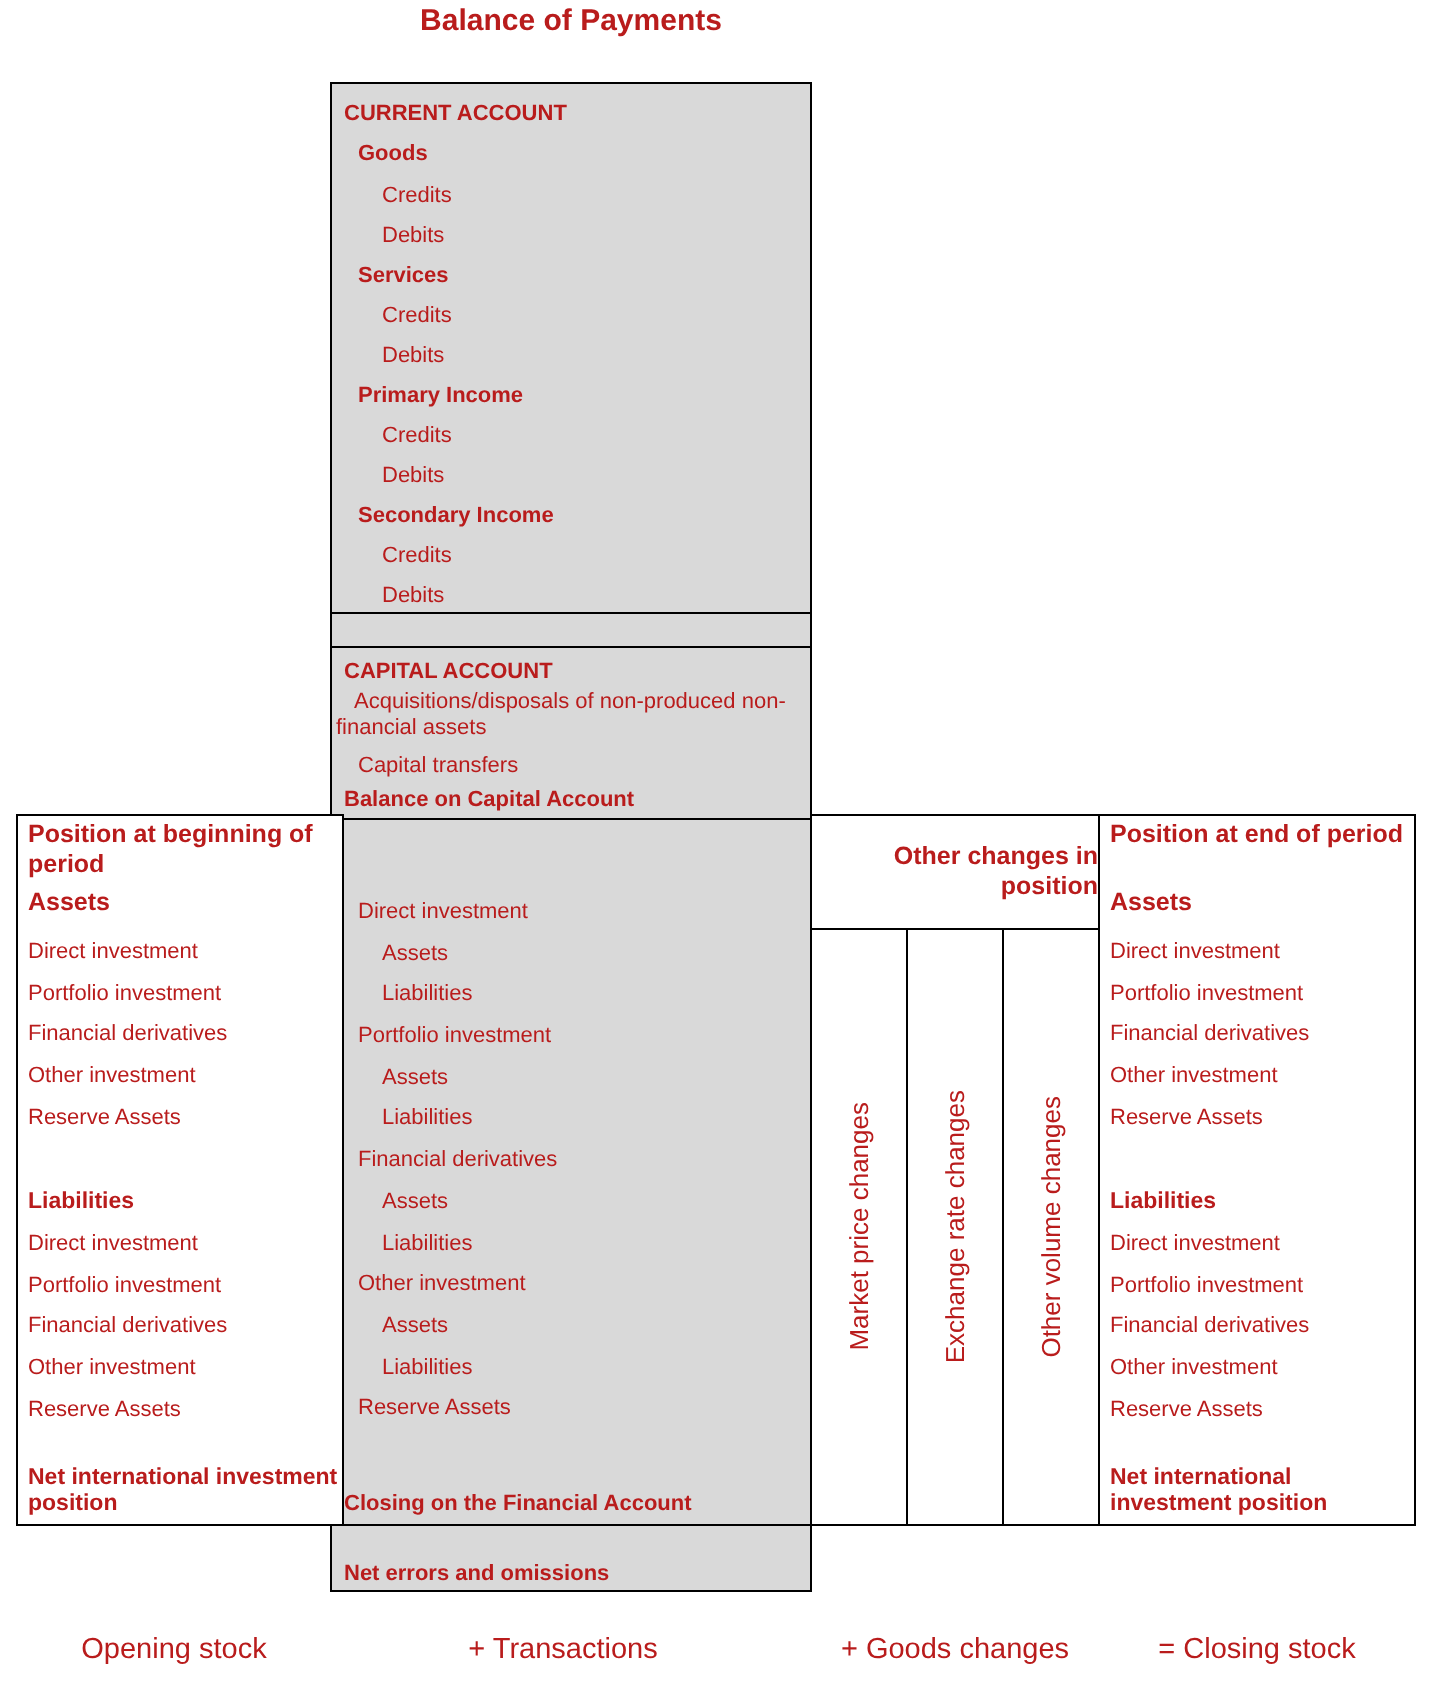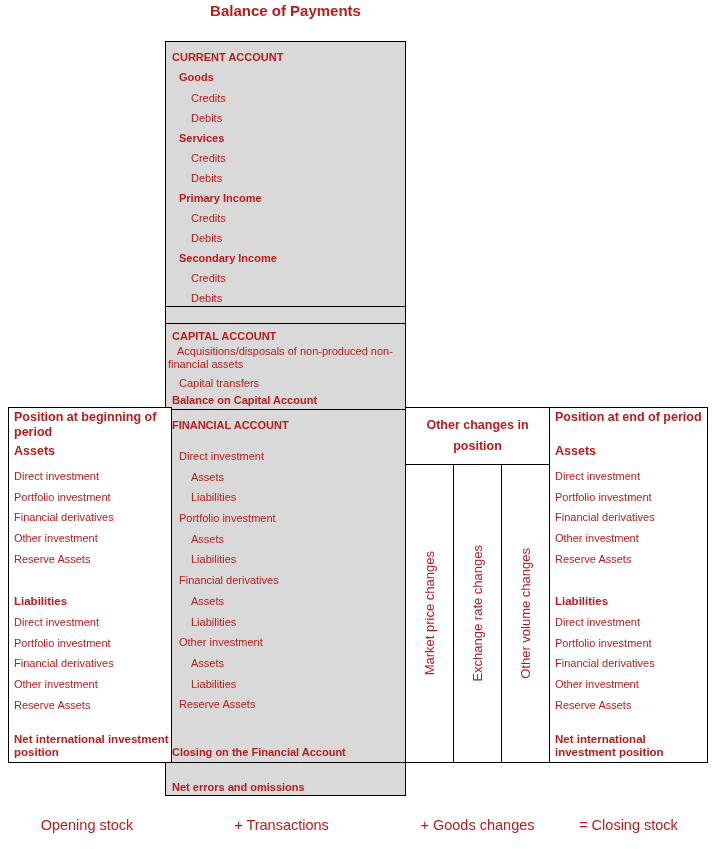--- a/index.html
+++ b/index.html
@@ -26,21 +26,21 @@
   #left-box  { left:8px;   top:407px; width:164px; height:356px; }
   #right-box { left:549px; top:407px; width:159px; height:356px; }
   .p-row  { position:absolute; left:5px; right:2px; font-size:11px; line-height:13px; white-space:nowrap; }
   .p-head { font-size:12.5px; font-weight:bold; line-height:15px; white-space:normal; }
   .p-sub  { font-size:11.5px; font-weight:bold; }
   .p-foot { font-size:11.5px; font-weight:bold; line-height:13px; white-space:normal; }
   
   #oc-header {
     left:405px; top:407px; width:145px; height:58px;
     display:flex; align-items:center; justify-content:center;
-    text-align:center; font-weight:bold; font-size:12.5px; line-height:21px;
+    text-align:right; font-weight:bold; font-size:12.5px; line-height:15px;
   }
   #oc-cols { left:405px; top:464px; width:145px; height:299px; display:flex; }
   .oc-col { flex:1; display:flex; align-items:center; justify-content:center; }
   .oc-col + .oc-col { border-left:1px solid #000; }
   .vtext { writing-mode:vertical-rl; transform:rotate(180deg); font-size:13px; white-space:nowrap; }
   
   .eq-label { position:absolute; top:817px; text-align:center; font-size:14.5px; }
   #eq-opening      { left:8px;   width:158px; }
   #eq-transactions { left:161px; width:241px; }
   #eq-otherchanges { left:405px; width:145px; }
@@ -70,21 +70,20 @@
     <div class="c-row lv2" style="top:250px">Debits</div>
     <div class="hline" style="top:264px"></div>
     <div class="hline" style="top:281px"></div>
 
     <div class="c-row wrap" style="top:303px">Acquisitions/disposals of non-produced non-financial assets</div>
     <div class="c-row lv0 b" style="top:288px">CAPITAL ACCOUNT</div>
     <div class="c-row lv1" style="top:335px">Capital transfers</div>
     <div class="c-row lv0 b" style="top:352px">Balance on Capital Account</div>
     <div class="hline" style="top:367px"></div>
 
-    <div class="c-row lv0 b" style="top:377px">FINANCIAL ACCOUNT</div>
     <div class="c-row lv1" style="top:408px">Direct investment</div>
     <div class="c-row lv2" style="top:429px">Assets</div>
     <div class="c-row lv2" style="top:449px">Liabilities</div>
     <div class="c-row lv1" style="top:470px">Portfolio investment</div>
     <div class="c-row lv2" style="top:491px">Assets</div>
     <div class="c-row lv2" style="top:511px">Liabilities</div>
     <div class="c-row lv1" style="top:532px">Financial derivatives</div>
     <div class="c-row lv2" style="top:553px">Assets</div>
     <div class="c-row lv2" style="top:574px">Liabilities</div>
     <div class="c-row lv1" style="top:594px">Other investment</div>

